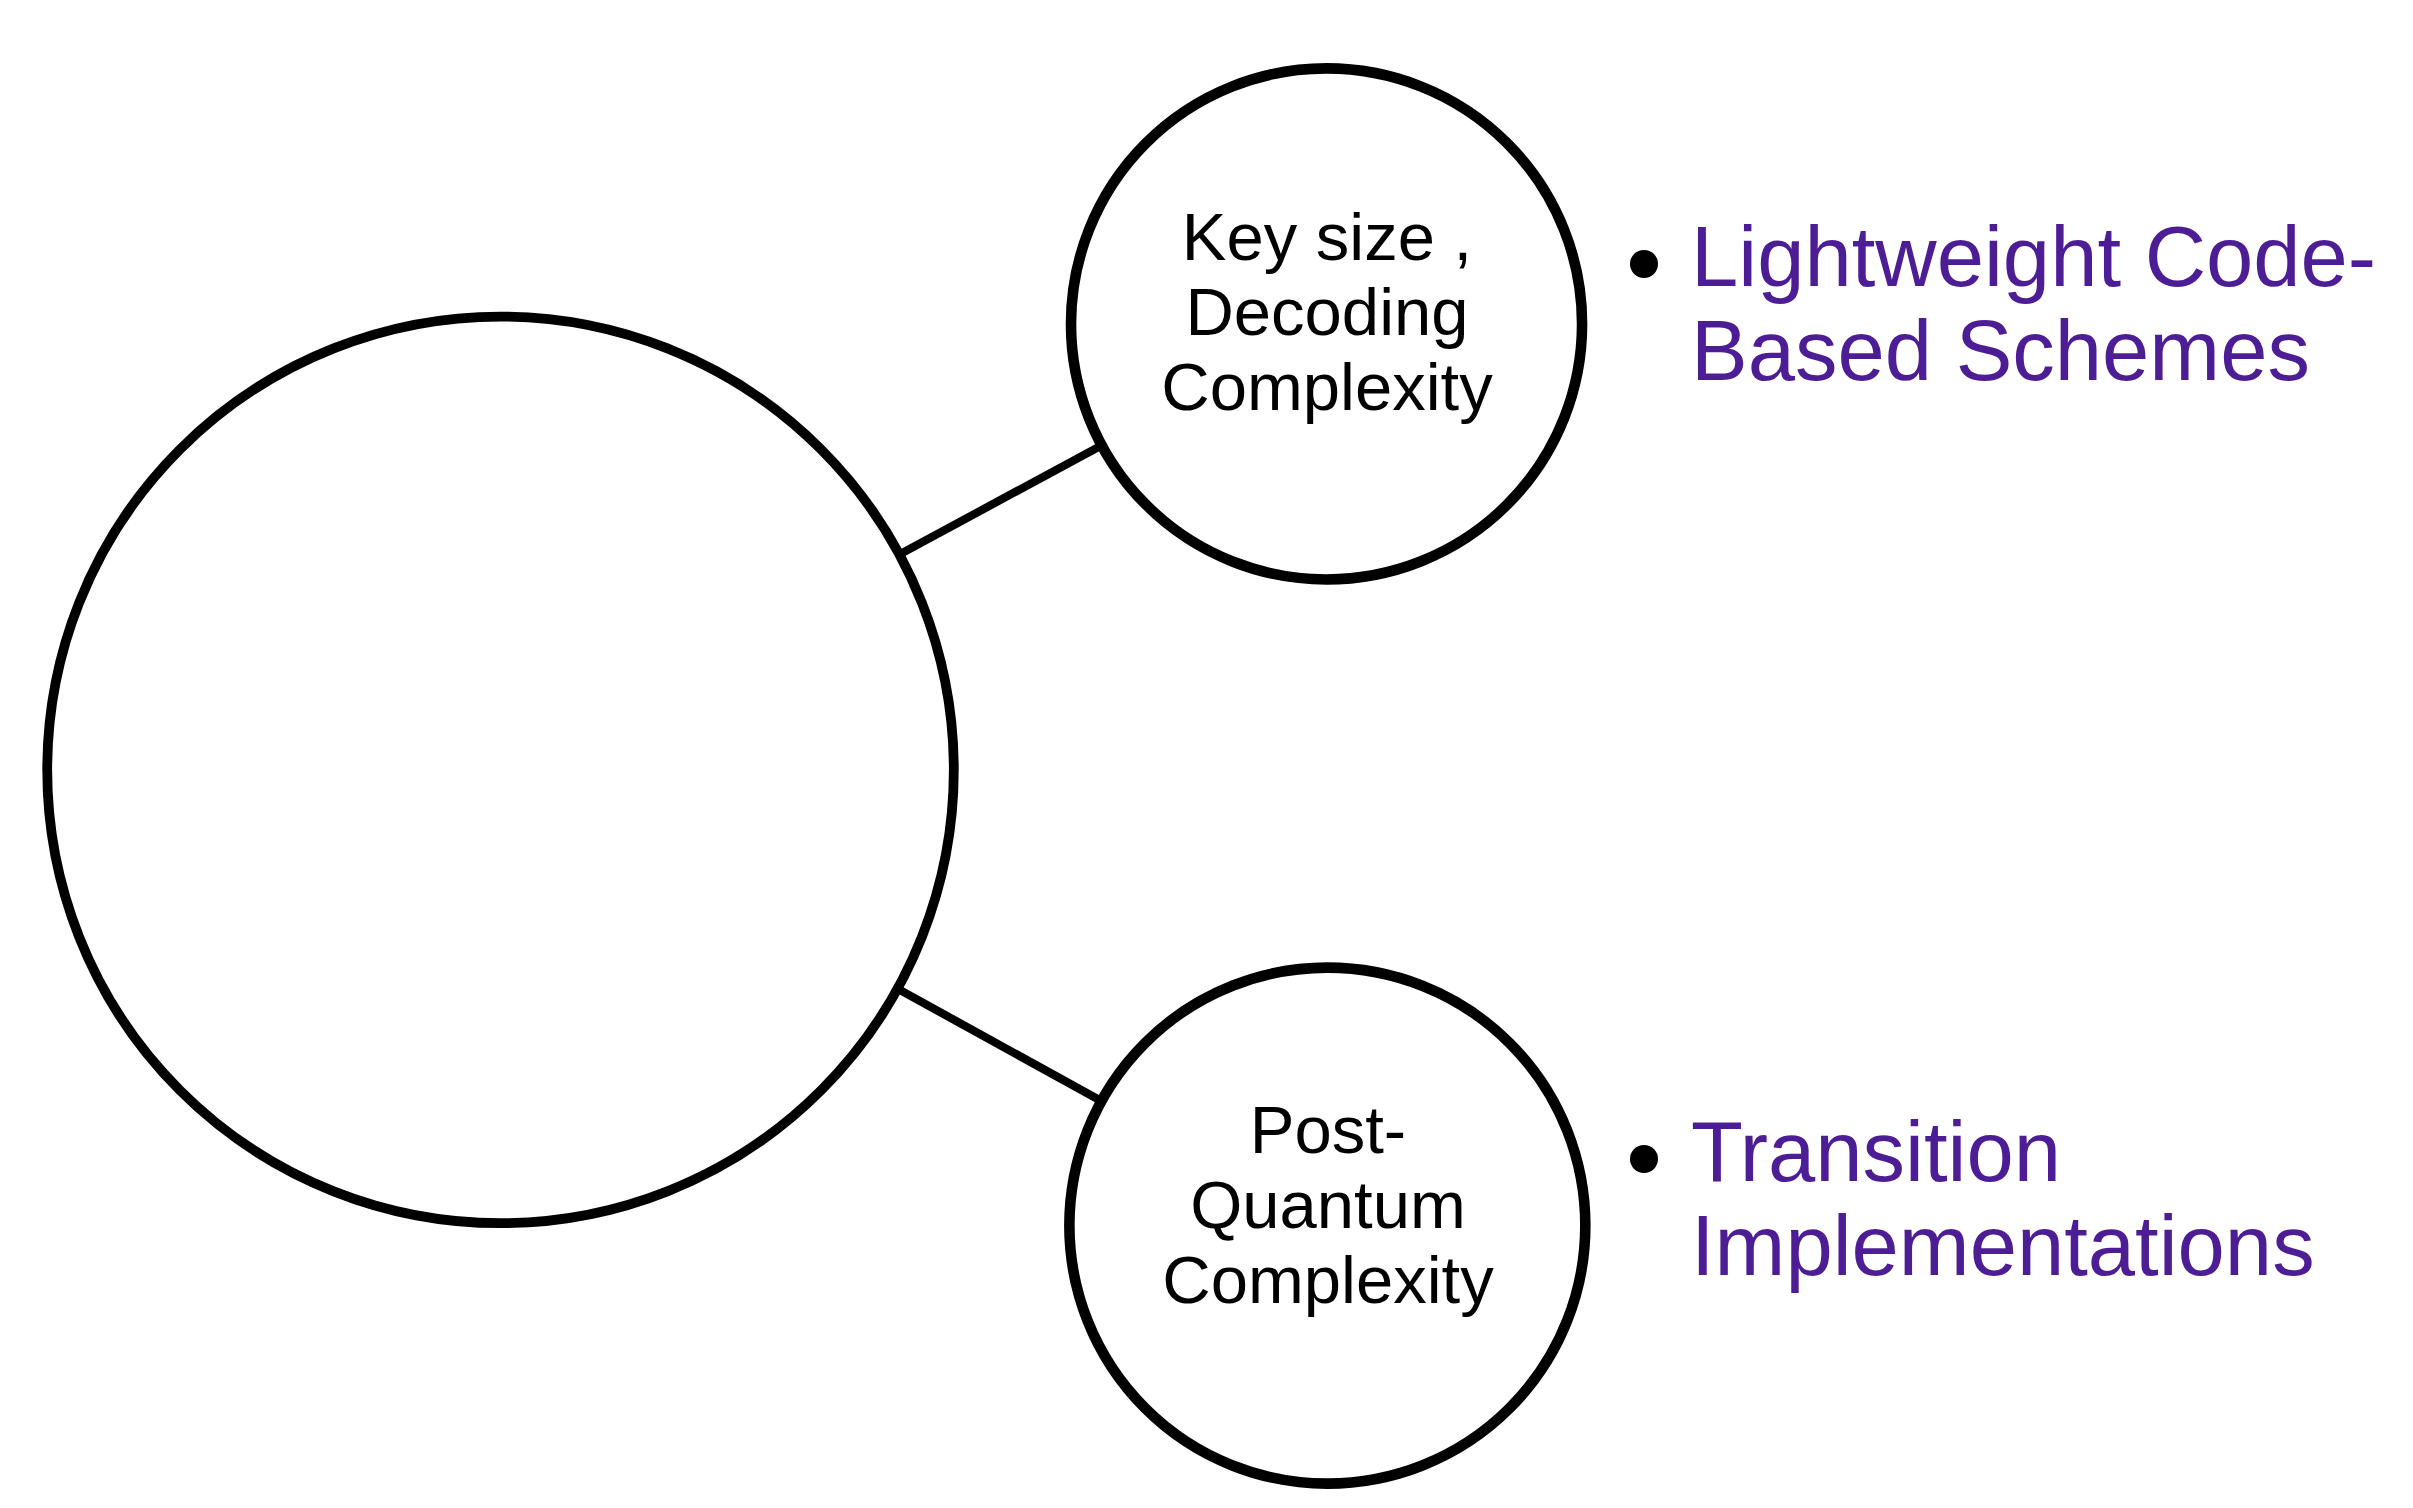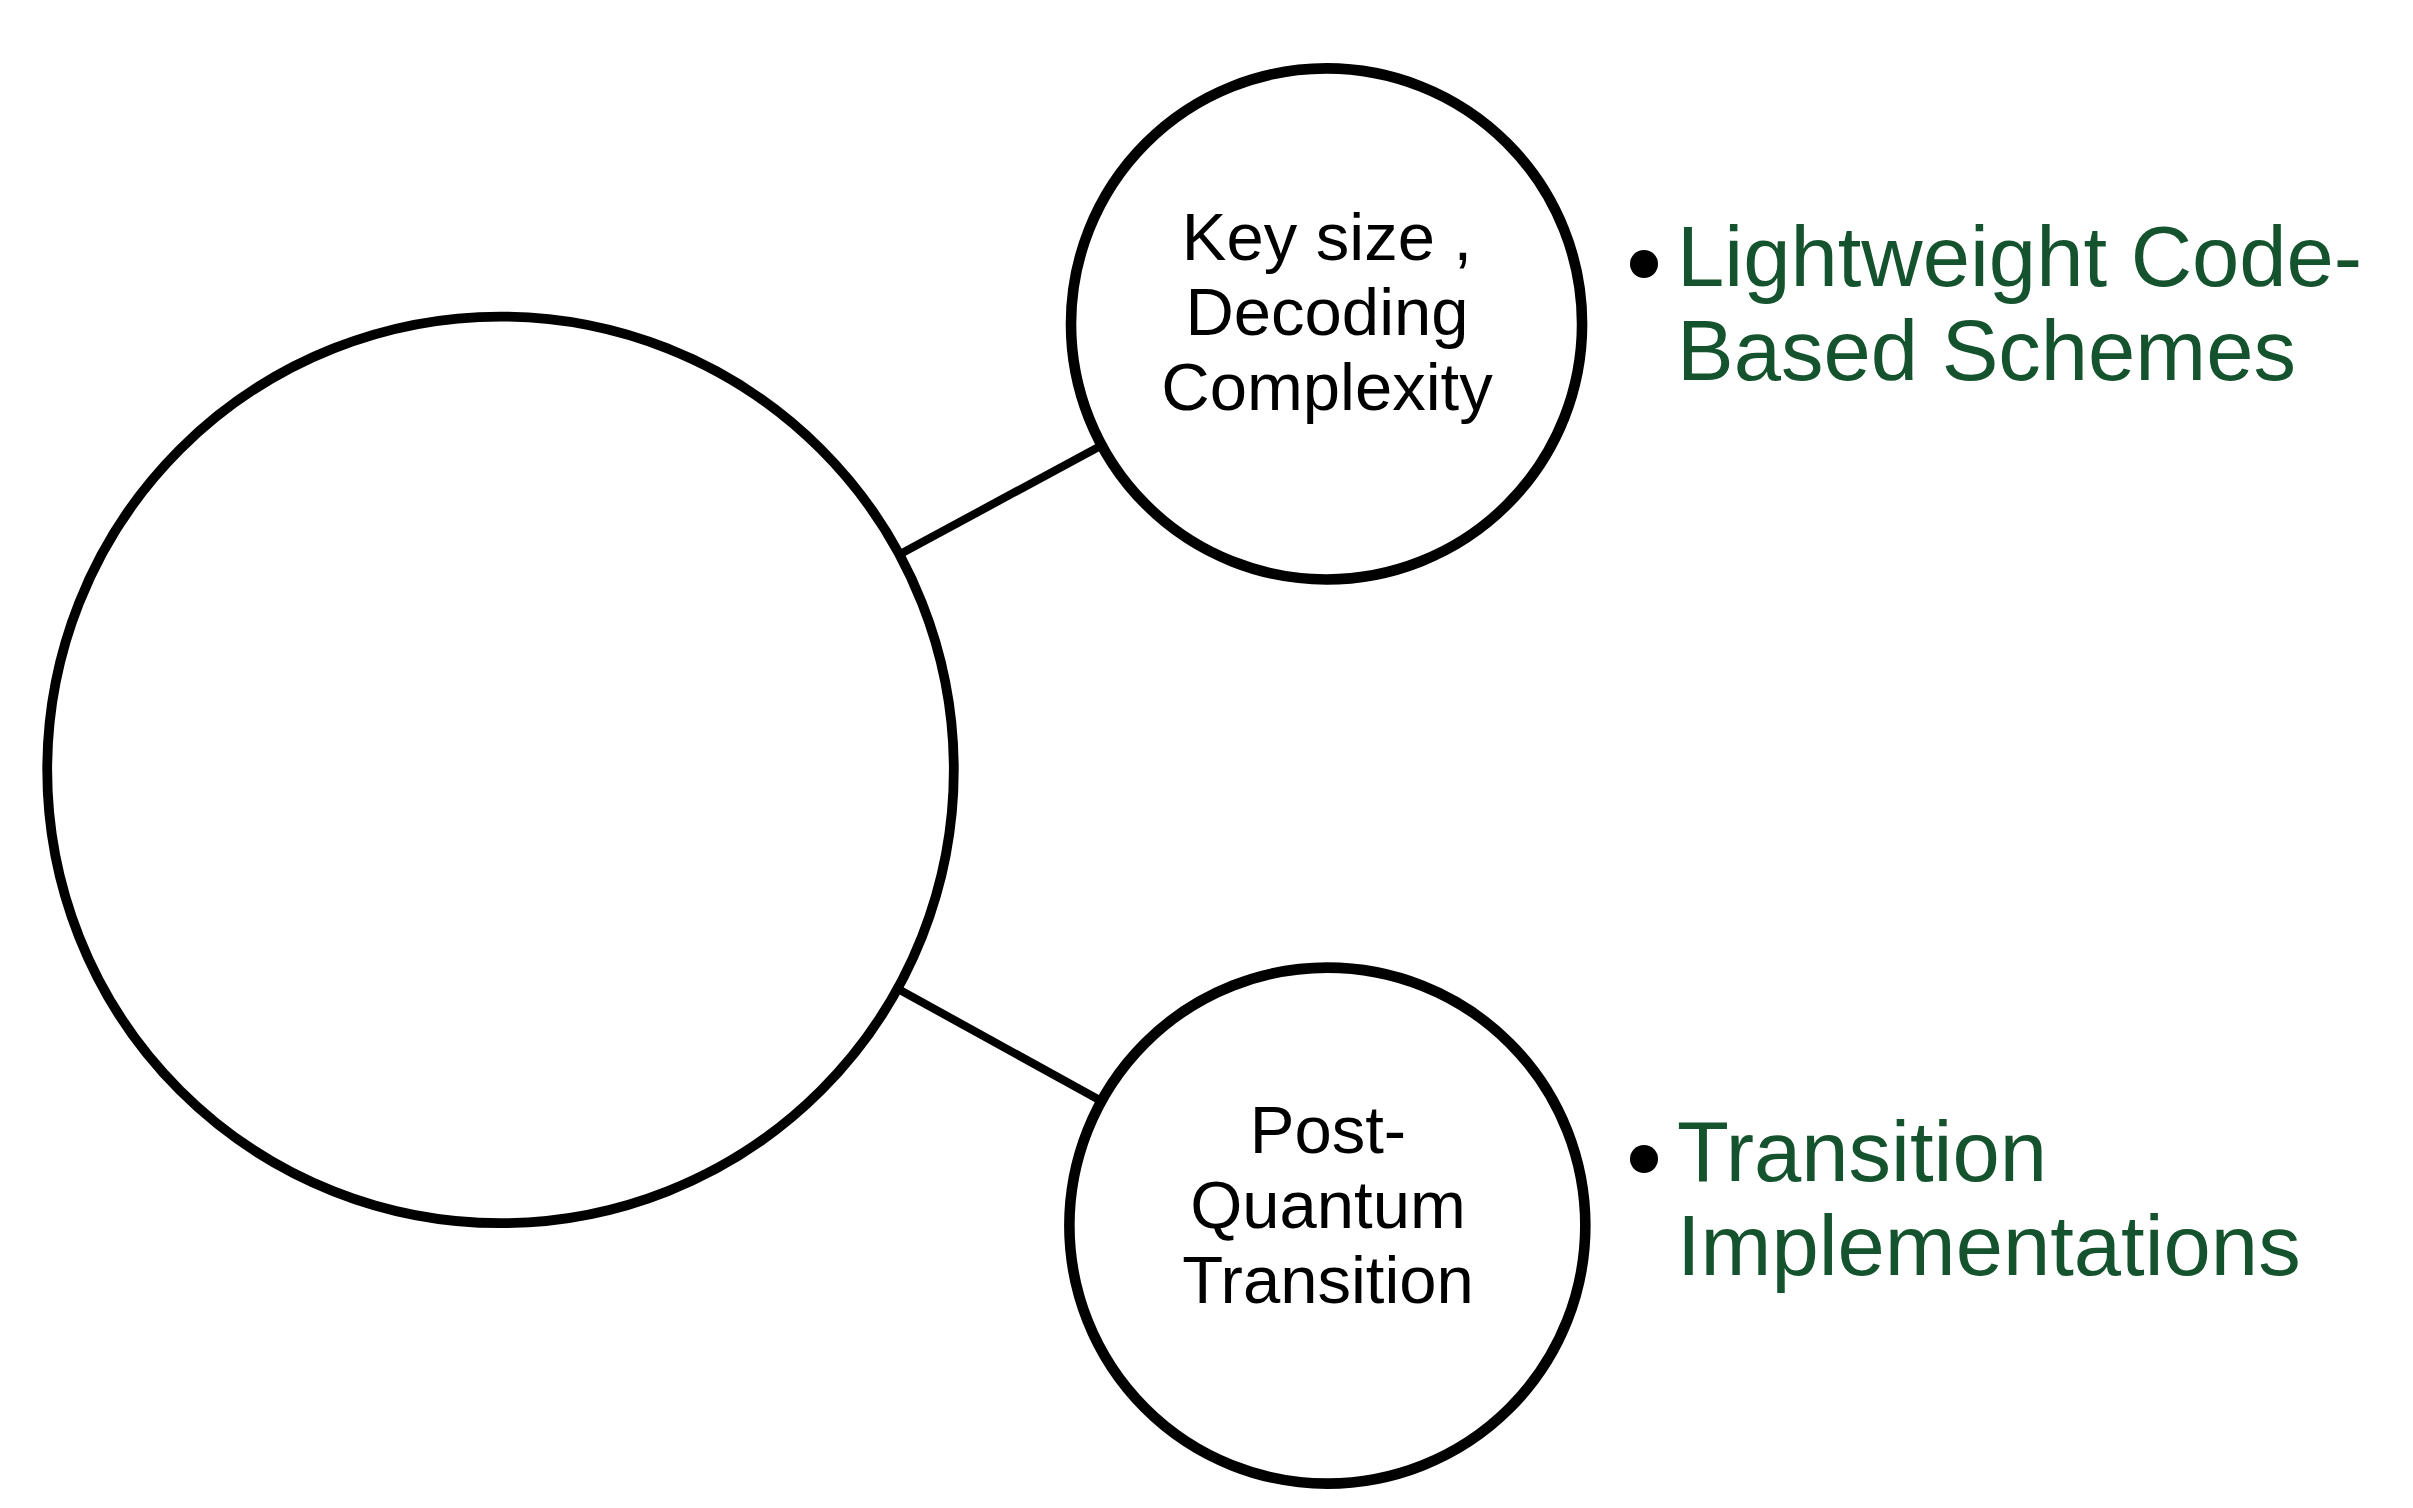--- a/index.html
+++ b/index.html
@@ -44,25 +44,25 @@
   .bullet-dot {
     position: absolute;
     left: 0;
     top: 40px;
     width: 28px;
     height: 28px;
     border-radius: 50%;
     background: #000000;
   }
   .bullet-text {
-    margin-left: 47px;
+    margin-left: 61px;
     font-size: 85px;
     line-height: 94px;
     white-space: pre-line;
-    color: #14532d;
+    color: #4c1d95;
   }
 </style>
 </head>
 <body>
 
 <div class="canvas">
 
   <svg width="2413" height="1508" viewBox="0 0 2965 1853">
     <line x1="615" y1="946" x2="1630" y2="398" stroke="#000000" stroke-width="10"></line>
     <line x1="615" y1="946" x2="1631" y2="1506" stroke="#000000" stroke-width="10"></line>
@@ -70,21 +70,21 @@
     <circle cx="1630" cy="398" r="314" fill="#ffffff" stroke="#000000" stroke-width="13"></circle>
     <circle cx="1631" cy="1506" r="317" fill="#ffffff" stroke="#000000" stroke-width="13"></circle>
   </svg>
 
   <div class="node-label top">Key size ,
 Decoding
 Complexity</div>
 
   <div class="node-label bottom">Post-
 Quantum
-Transition</div>
+Complexity</div>
 
   <div class="bullet-item first">
     <span class="bullet-dot"></span>
     <div class="bullet-text">Lightweight Code-
 Based Schemes</div>
   </div>
 
   <div class="bullet-item second">
     <span class="bullet-dot"></span>
     <div class="bullet-text">Transition

